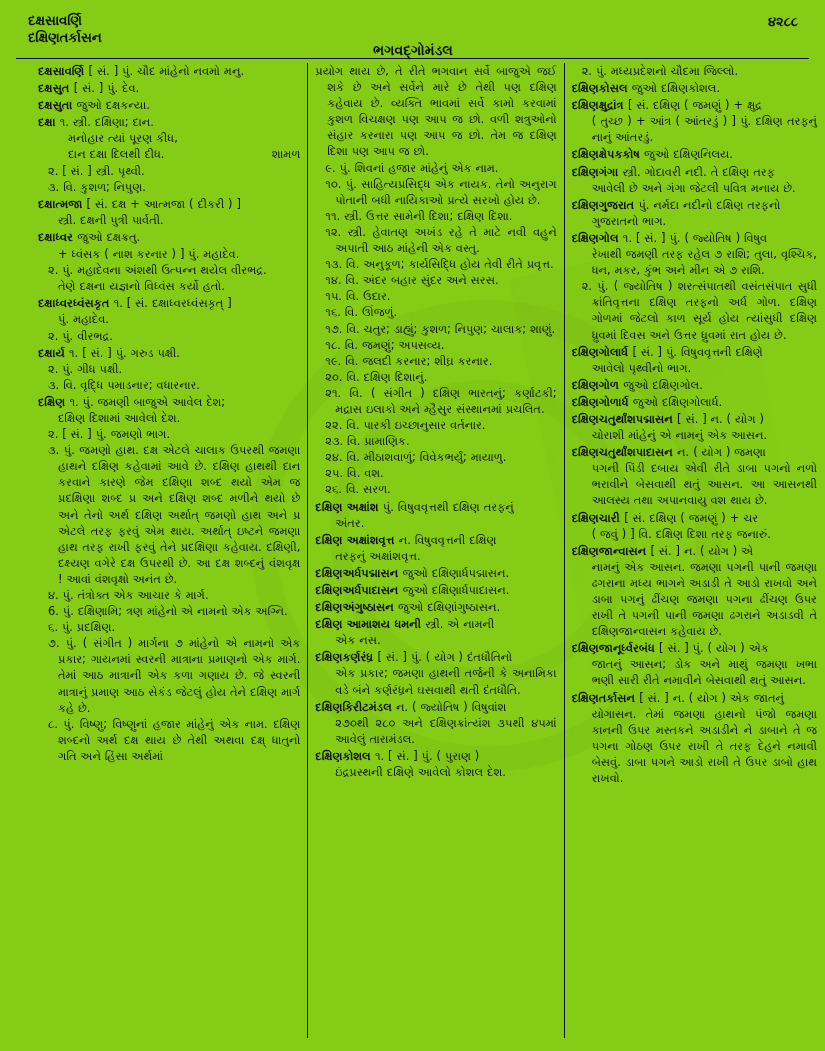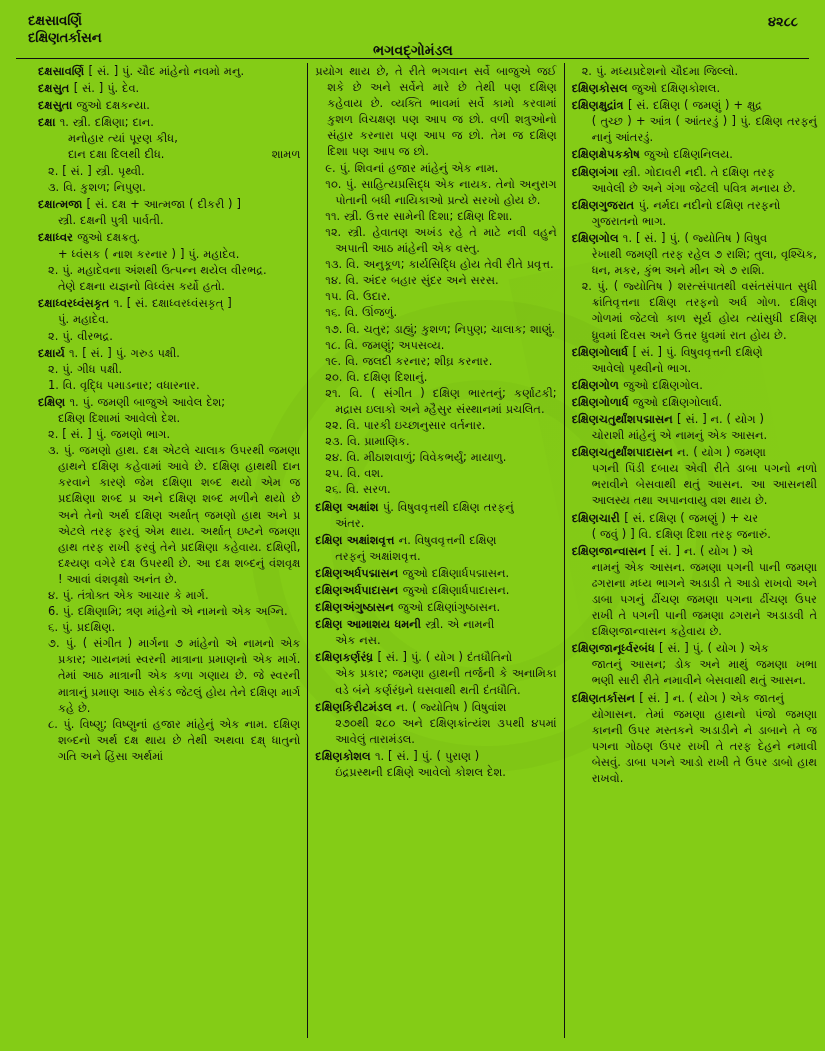--- a/index.html
+++ b/index.html
@@ -206,21 +206,21 @@
           <p class="sub"><span>તેણે દક્ષના યજ્ઞનો વિધ્વંસ કર્યો હતો.</span></p>
         </div>
         <div class="entry">
           <p><span class="hw">દક્ષાધ્વરધ્વંસકૃત </span><span>૧. [ સં. દક્ષાધ્વરધ્વંસકૃત્ ]</span></p>
           <p class="sub"><span>પું. મહાદેવ.</span></p>
           <p class="num"><span>૨. પું. વીરભદ્ર.</span></p>
         </div>
         <div class="entry">
           <p><span class="hw">દક્ષાર્ય </span><span>૧. [ સં. ] પું. ગરુડ પક્ષી.</span></p>
           <p class="num"><span>૨. પું. ગીધ પક્ષી.</span></p>
-          <p class="num"><span>1. વિ. વૃદ્ધિ પમાડનાર; વધારનાર.</span></p>
+          <p class="num"><span>૩. વિ. વૃદ્ધિ પમાડનાર; વધારનાર.</span></p>
         </div>
         <div class="entry">
           <p><span class="hw">દક્ષિણ </span><span>૧. પું. જમણી બાજુએ આવેલ દેશ;</span></p>
           <p class="sub"><span>દક્ષિણ દિશામાં આવેલો દેશ.</span></p>
           <p class="num"><span>૨. [ સં. ] પું. જમણો ભાગ.</span></p>
           <p class="num"><span>૩. પું. જમણો હાથ. દક્ષ એટલે ચાલાક ઉપરથી જમણા હાથને દક્ષિણ કહેવામાં આવે છે. દક્ષિણ હાથથી દાન કરવાને કારણે જેમ દક્ષિણા શબ્દ થયો એમ જ પ્રદક્ષિણા શબ્દ પ્ર અને દક્ષિણ શબ્દ મળીને થયો છે અને તેનો અર્થ દક્ષિણ અર્થાત્ જમણો હાથ અને પ્ર એટલે તરફ ફરવું એમ થાય. અર્થાત્ ઇષ્ટને જમણા હાથ તરફ રાખી ફરવું તેને પ્રદક્ષિણા કહેવાય. દક્ષિણી, દક્ષ્યણ વગેરે દક્ષ ઉપરથી છે. આ દક્ષ શબ્દનું વંશવૃક્ષ ! આવાં વંશવૃક્ષો અનંત છે.</span></p>
           <p class="num"><span>૪. પું. તંત્રોક્ત એક આચાર કે માર્ગ.</span></p>
           <p class="num"><span>6. પું. દક્ષિણામિ; ત્રણ માંહેનો એ નામનો એક અગ્નિ.</span></p>
           <p class="num"><span>૬. પું. પ્રદક્ષિણ.</span></p>
           <p class="num"><span>૭. પું. ( સંગીત ) માર્ગના ૭ માંહેનો એ નામનો એક પ્રકાર; ગાયનમાં સ્વરની માત્રાના પ્રમાણનો એક માર્ગ. તેમાં આઠ માત્રાની એક કળા ગણાય છે. જે સ્વરની માત્રાનું પ્રમાણ આઠ સેકંડ જેટલું હોય તેને દક્ષિણ માર્ગ કહે છે.</span></p>

